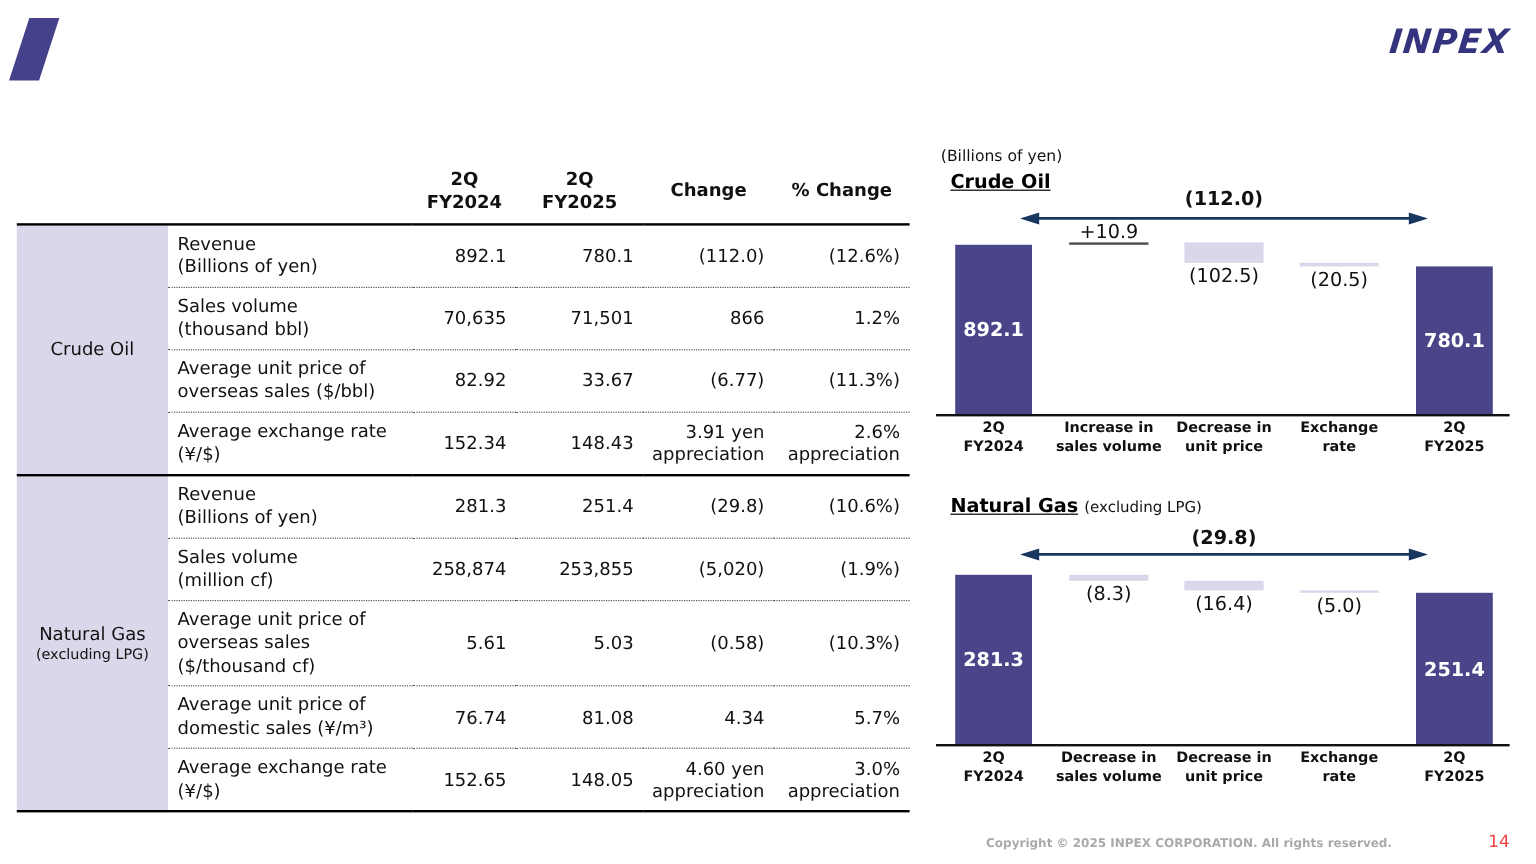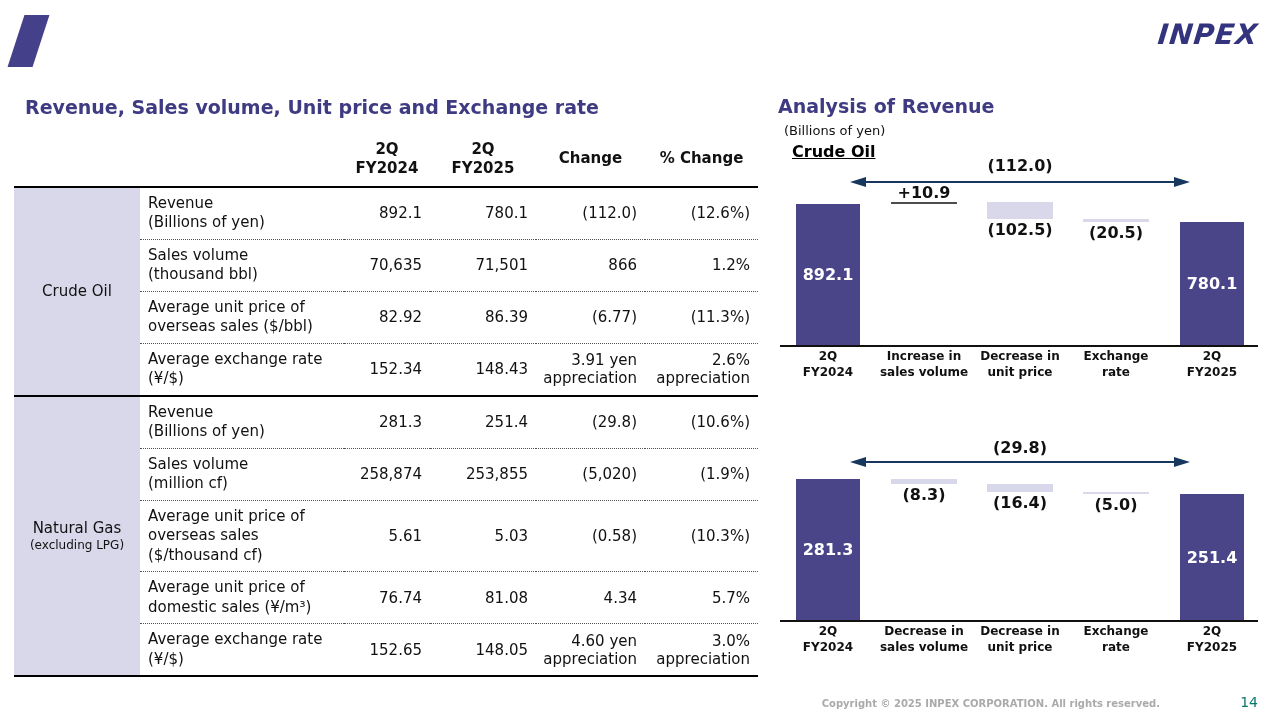--- a/index.html
+++ b/index.html
@@ -52,34 +52,33 @@
   #chart-1 .axis-line { top:208px; }
   .x-labels { position:absolute; left:0; width:480px; display:flex; }
   #chart-0 .x-labels { top:211px; }
   #chart-1 .x-labels { top:212px; }
   .xlab { width:96px; text-align:center; font-size:12px; font-weight:bold; white-space:pre-line; line-height:1.3; color:#111; }
   .bar { position:absolute; }
   .bar.dark { background:#4A4588; display:flex; align-items:center; justify-content:center; }
   .bar.light { background:#D9D7EA; }
   .bar.pos-line { background:#4d4d4d; }
   .bar-val { color:#fff; font-weight:bold; font-size:16px; }
-  .step-lab { position:absolute; width:96px; text-align:center; font-weight:bold; font-size:16px; color:#111; line-height:1.1; }
+  .step-lab { position:absolute; width:96px; text-align:center; font-weight:normal; font-size:16px; color:#111; line-height:1.1; }
   
   .copyright { position:absolute; right:120px; top:698px; font-size:10px; color:#aaa;font-weight:bold; }
-  .page-num  { position:absolute; right:22px; top:694px; font-size:14px; color:#0f766e; }
+  .page-num  { position:absolute; right:22px; top:694px; font-size:14px; color:#ef4444; }
 </style>
 </head>
 <body>
 
 <div class="slide">
 
   <div class="hdr-slash"></div>
   <div class="logo">INPEX</div>
 
-  <div class="sec-title">Revenue, Sales volume, Unit price and Exchange rate</div>
 
   <table class="data-table">
     <colgroup>
       <col style="width:126px">
         <col style="width:204px">
         <col style="width:86px">
       <col style="width:106px">
         <col style="width:109px">
         <col style="width:113px">
     </colgroup>
@@ -111,21 +110,21 @@
 (thousand bbl)</td>
         <td class="val">70,635</td>
         <td class="val">71,501</td>
         <td class="val">866</td>
         <td class="val">1.2%</td>
       </tr>
       <tr class="inner">
         <td class="metric">Average unit price of
 overseas sales ($/bbl)</td>
         <td class="val">82.92</td>
-        <td class="val">86.39</td>
+        <td class="val">33.67</td>
         <td class="val">(6.77)</td>
         <td class="val">(11.3%)</td>
       </tr>
       <tr class="inner">
         <td class="metric">Average exchange rate
 (¥/$)</td>
         <td class="val">152.34</td>
         <td class="val">148.43</td>
         <td class="val">3.91 yen
 appreciation</td>
@@ -175,21 +174,20 @@
         <td class="val">152.65</td>
         <td class="val">148.05</td>
         <td class="val">4.60 yen
 appreciation</td>
         <td class="val">3.0%
 appreciation</td>
       </tr>
     </tbody>
   </table>
 
-  <div class="analysis-title">Analysis of Revenue</div>
   <div class="analysis-note">(Billions of yen)</div>
 
   <div class="chart-block" id="chart-0">
     <div class="chart-title">
       <span class="ct-main">Crude Oil</span>
       <span class="ct-note"></span>
     </div>
     <div class="total-label">(112.0)</div>
     <svg class="arrow-svg" width="480" height="16" viewBox="0 0 480 16">
       <line x1="84" y1="8" x2="396" y2="8" stroke="#17375E" stroke-width="2.2"></line>
@@ -219,20 +217,24 @@
         <div class="xlab">Decrease in
 unit price</div>
         <div class="xlab">Exchange
 rate</div>
         <div class="xlab">2Q
 FY2025</div>
       </div>
   </div>
 
   <div class="chart-block" id="chart-1">
+    <div class="chart-title">
+      <span class="ct-main">Natural Gas</span>
+      <span class="ct-note">(excluding LPG)</span>
+    </div>
     <div class="total-label">(29.8)</div>
     <svg class="arrow-svg" width="480" height="16" viewBox="0 0 480 16">
       <line x1="84" y1="8" x2="396" y2="8" stroke="#17375E" stroke-width="2.2"></line>
       <polygon points="70,8 86,3 86,13" fill="#17375E"></polygon>
       <polygon points="410,8 394,3 394,13" fill="#17375E"></polygon>
     </svg>
     <div class="plot">
         <div class="bar dark" style="left: 16px; width: 64px; bottom: 0px; height: 140.65px;">
           <div class="bar-val">281.3</div>
         </div>

